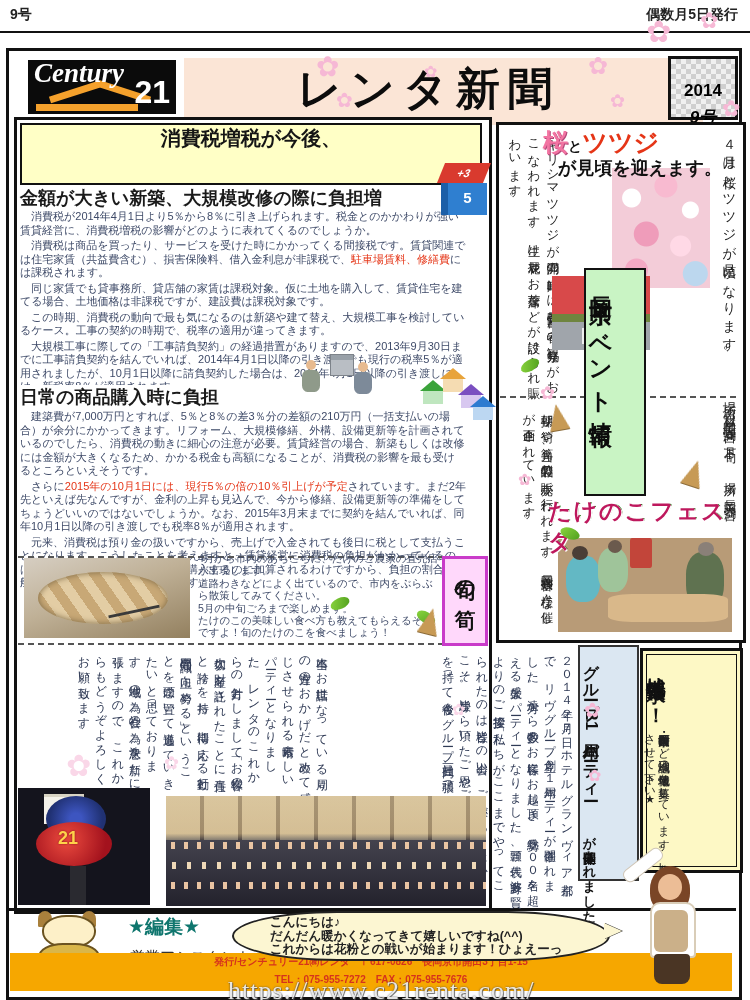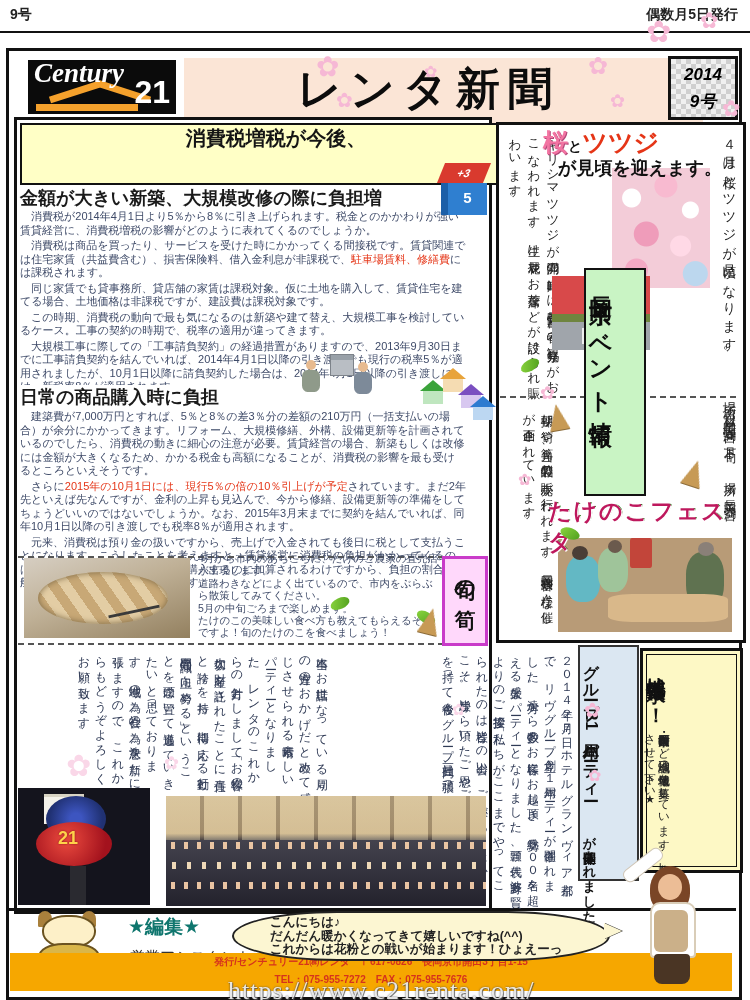--- a/index.html
+++ b/index.html
@@ -15,25 +15,25 @@
   #hdr-right{right:12px;top:6px;font-size:14px;font-weight:bold;color:#222;}
   #topline{left:0;top:31px;width:750px;height:2px;background:#111;}
   #outer{left:6px;top:48px;width:730px;height:946px;border:3px solid #111;}
   
   #logo{left:28px;top:60px;width:148px;height:54px;background:#0b0b0b;overflow:hidden;}
   #logo .brand{position:absolute;left:6px;top:-2px;color:#fff;font-family:"Liberation Serif",serif;font-style:italic;font-weight:bold;font-size:27px;}
   #logo .num{position:absolute;right:6px;top:14px;color:#fff;font-weight:bold;font-size:32px;}
   #title-band{left:184px;top:58px;width:478px;height:67px;background:#fbe5d6;padding-left:41px;}
   #title-band .t{position:absolute;left:0;right:30px;top:2px;text-align:center;font-size:44px;font-weight:bold;color:#0c0c0c;letter-spacing:8px;}
   #issue-box{left:668px;top:56px;width:64px;height:58px;border:3px solid #111;background:repeating-conic-gradient(#cfcfcf 0% 25%,#f0f0f0 0% 50%) 0 0/10px 10px;text-align:center;}
-  #issue-box .y{font-size:17px;font-weight:bold;font-style:italic;margin-top:6px;}
+  #issue-box .y{font-size:17px;font-weight:bold;margin-top:22px;}
   #issue-box .n{font-size:17px;font-weight:bold;font-style:italic;margin-top:5px;}
   
   #leftbox{left:14px;top:117px;width:472px;height:791px;border:3px solid #111;background:#fff;}
-  #headline{left:20px;top:123px;width:458px;height:58px;background:#ffffc6;border:2px solid #111;text-align:center;padding-left:25px;}
+  #headline{left:20px;top:123px;width:458px;height:58px;background:#ffffc6;border:2px solid #111;text-align:center;}
   #headline div{font-weight:bold;font-size:20px;color:#151515;line-height:27px;}
   #sec1-h{left:20px;top:186px;font-size:18px;font-weight:bold;color:#1a1a1a;}
   .bodytxt{font-size:11px;line-height:13.5px;color:#3e4a68;}
   .bodytxt p{margin:0 16px 2px 0;}
   .red{color:#e53517;}
   #block1{left:20px;top:210px;width:462px;}
   #sec2-h{left:20px;top:385px;font-size:18px;font-weight:bold;color:#1a1a1a;background:#fff;}
   #block2{left:20px;top:410px;width:462px;}
   
   #cube{left:441px;top:163px;width:46px;height:54px;z-index:5;}

